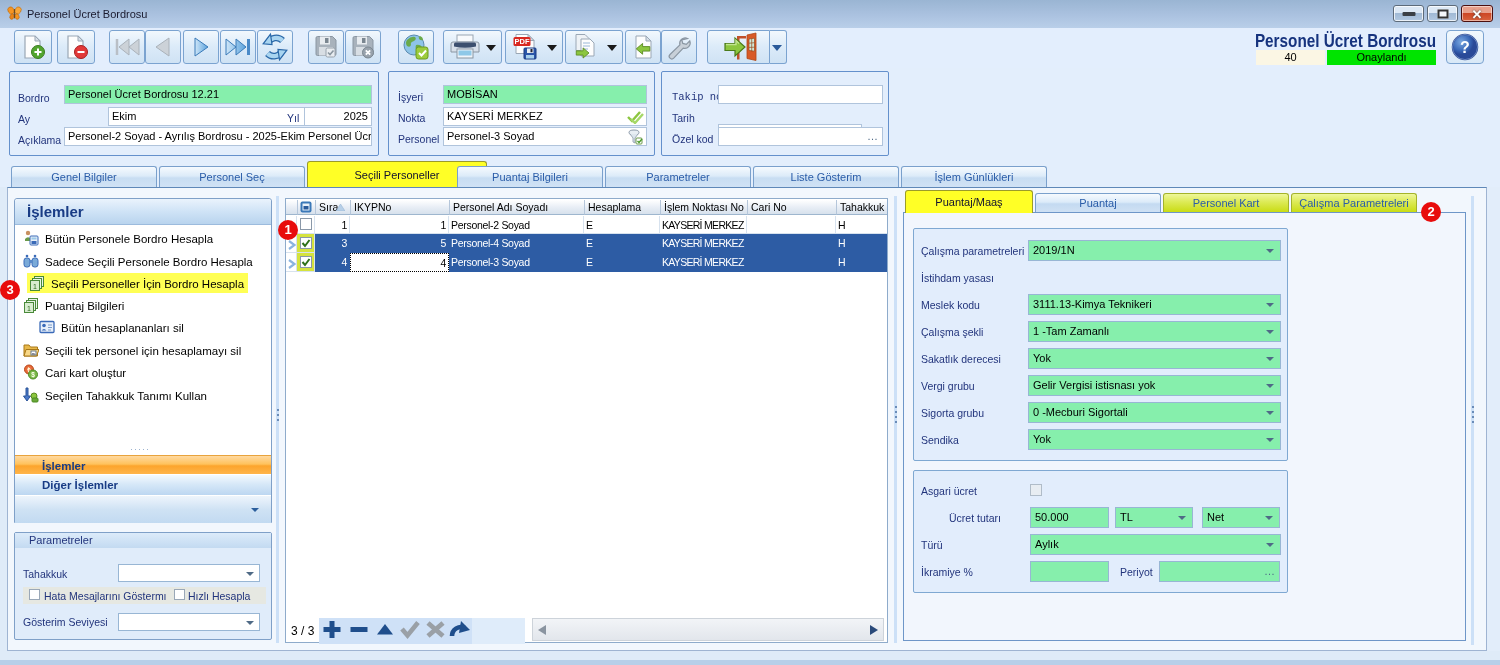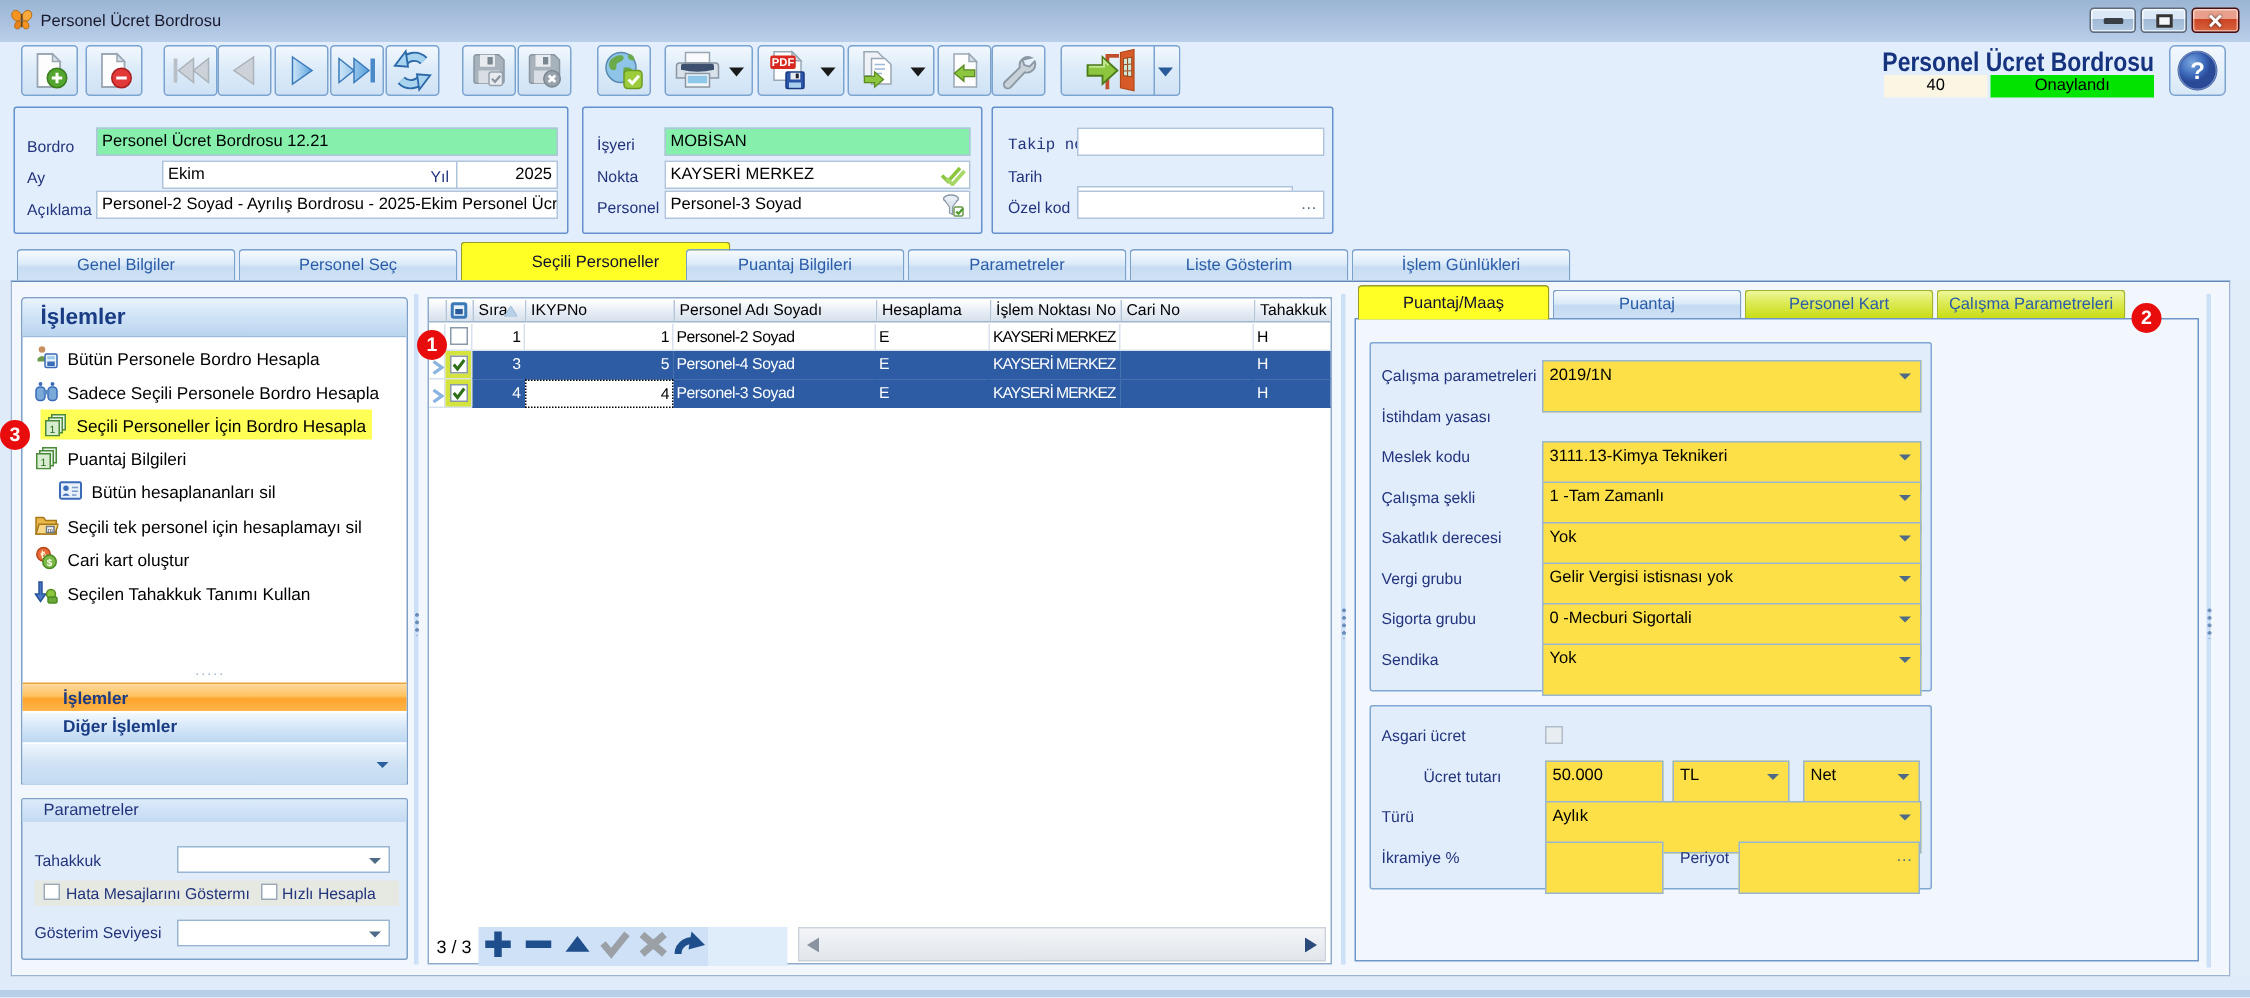--- a/index.html
+++ b/index.html
@@ -88,21 +88,21 @@
   
   #rpanel { left:903px; top:188px; width:567px; height:455px; }
   #rpborder { position:absolute; left:0; top:24px; width:563px; height:429px; border:1px solid #6e96c8; background:#f2f6fd; }
   .rtab { position:absolute; top:5px; height:19px; width:126px; text-align:center; line-height:19px; color:#2a5ca8; font-size:11px;
     border:1px solid #7aa0cc; border-bottom:none; border-radius:3px 3px 0 0;
     background:linear-gradient(#f6fafe, #dcebf9 45%, #c4daf1 55%, #cfe1f4); }
   .rtab.sel { top:2px; height:23px; line-height:23px; background:#ffff26; border-color:#9b9b2a; color:#101030; width:128px; }
   .rtab.grn { background:linear-gradient(#eef79a, #dcea55 45%, #c9dc14); border-color:#a4b32a; }
   .rgroup { position:absolute; border:1px solid #7fa8d2; background:#e2edfc; border-radius:2px; }
   .rlabel { position:absolute; left:18px; font-size:10.5px; color:#22347c; }
-  .rcombo { position:absolute; height:35px; background:#fde047; border:1px solid #98b6d4; font-size:11px; line-height:19px; padding:0 4px; white-space:nowrap; }
+  .rcombo { position:absolute; height:21px; background:#86efac; border:1px solid #98b6d4; font-size:11px; line-height:19px; padding:0 4px; white-space:nowrap; }
   .rcombo .ca { position:absolute; right:6px; top:8px; width:0; height:0; border-left:4px solid transparent; border-right:4px solid transparent; border-top:4px solid #4f6a86; }
 
   .badge { position:absolute; width:20px; height:20px; border-radius:50%; background:#e80c0c; color:#fff; font-weight:bold; font-size:13px; text-align:center; line-height:20px; z-index:50; }
 
   
   #framebottom1 { left:0; top:651px; width:1500px; height:9px; background:#dfebf8; }
   #framebottom2 { left:0; top:660px; width:1500px; height:5px; background:#b7cfe9; }
   #frameright { left:1487px; top:187px; width:13px; height:464px; background:#e2edfa; }
 </style>
 </head>

